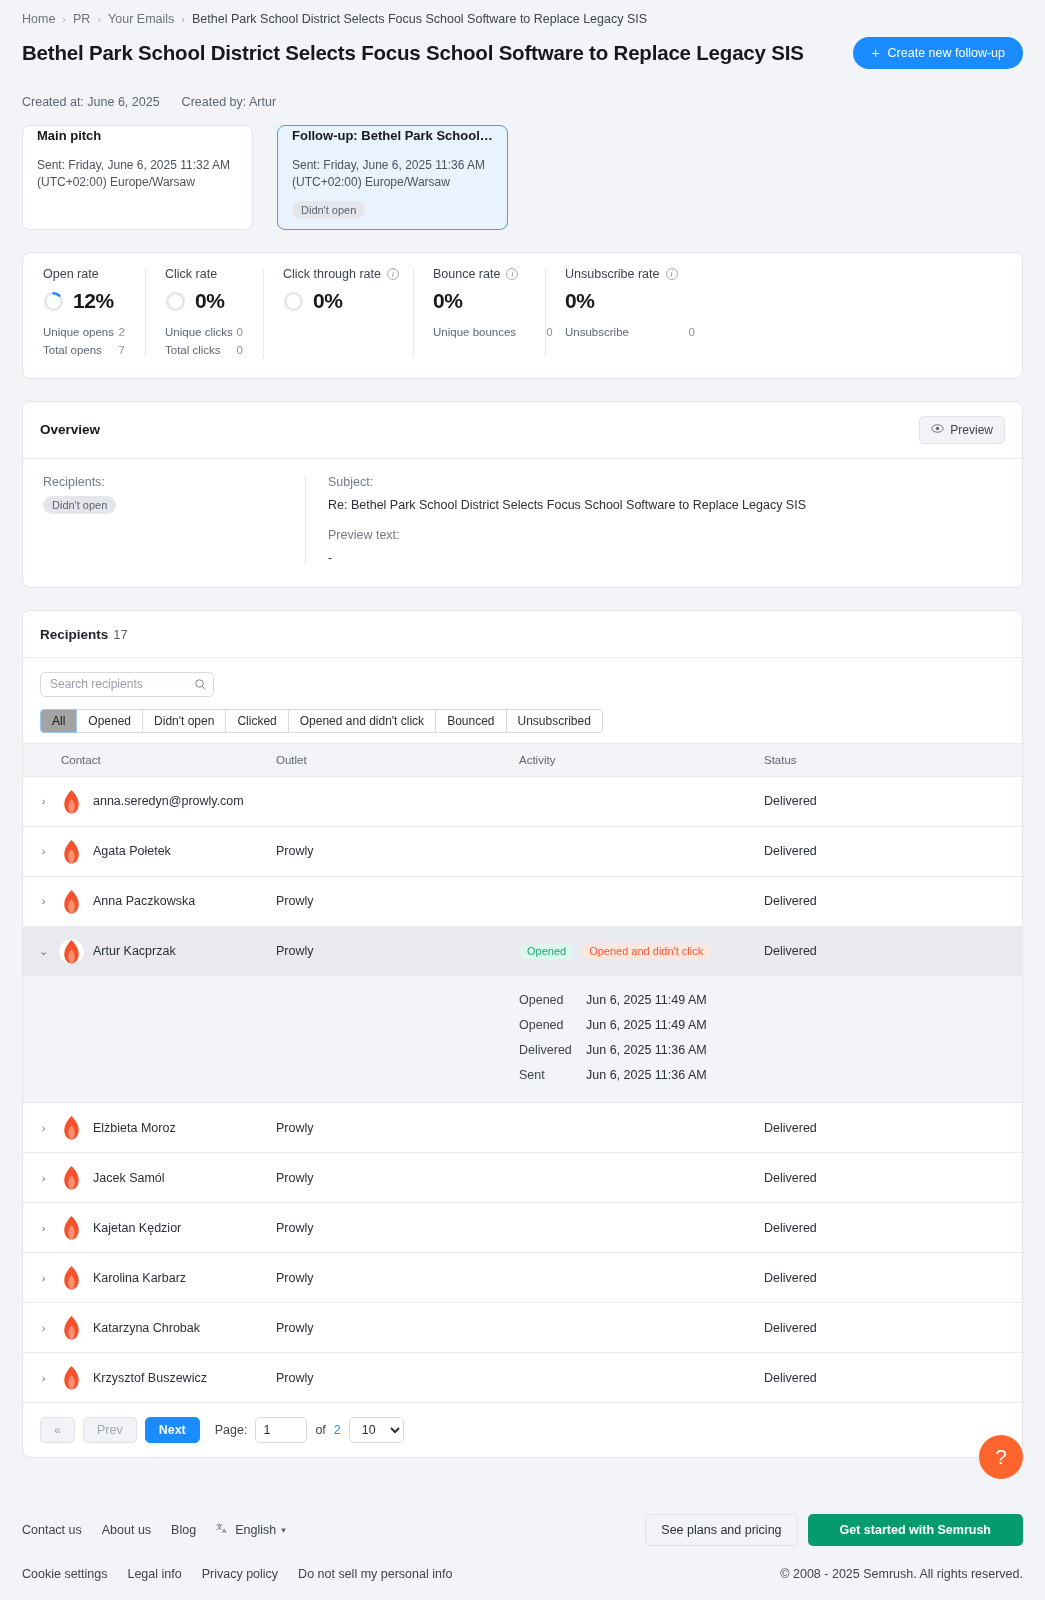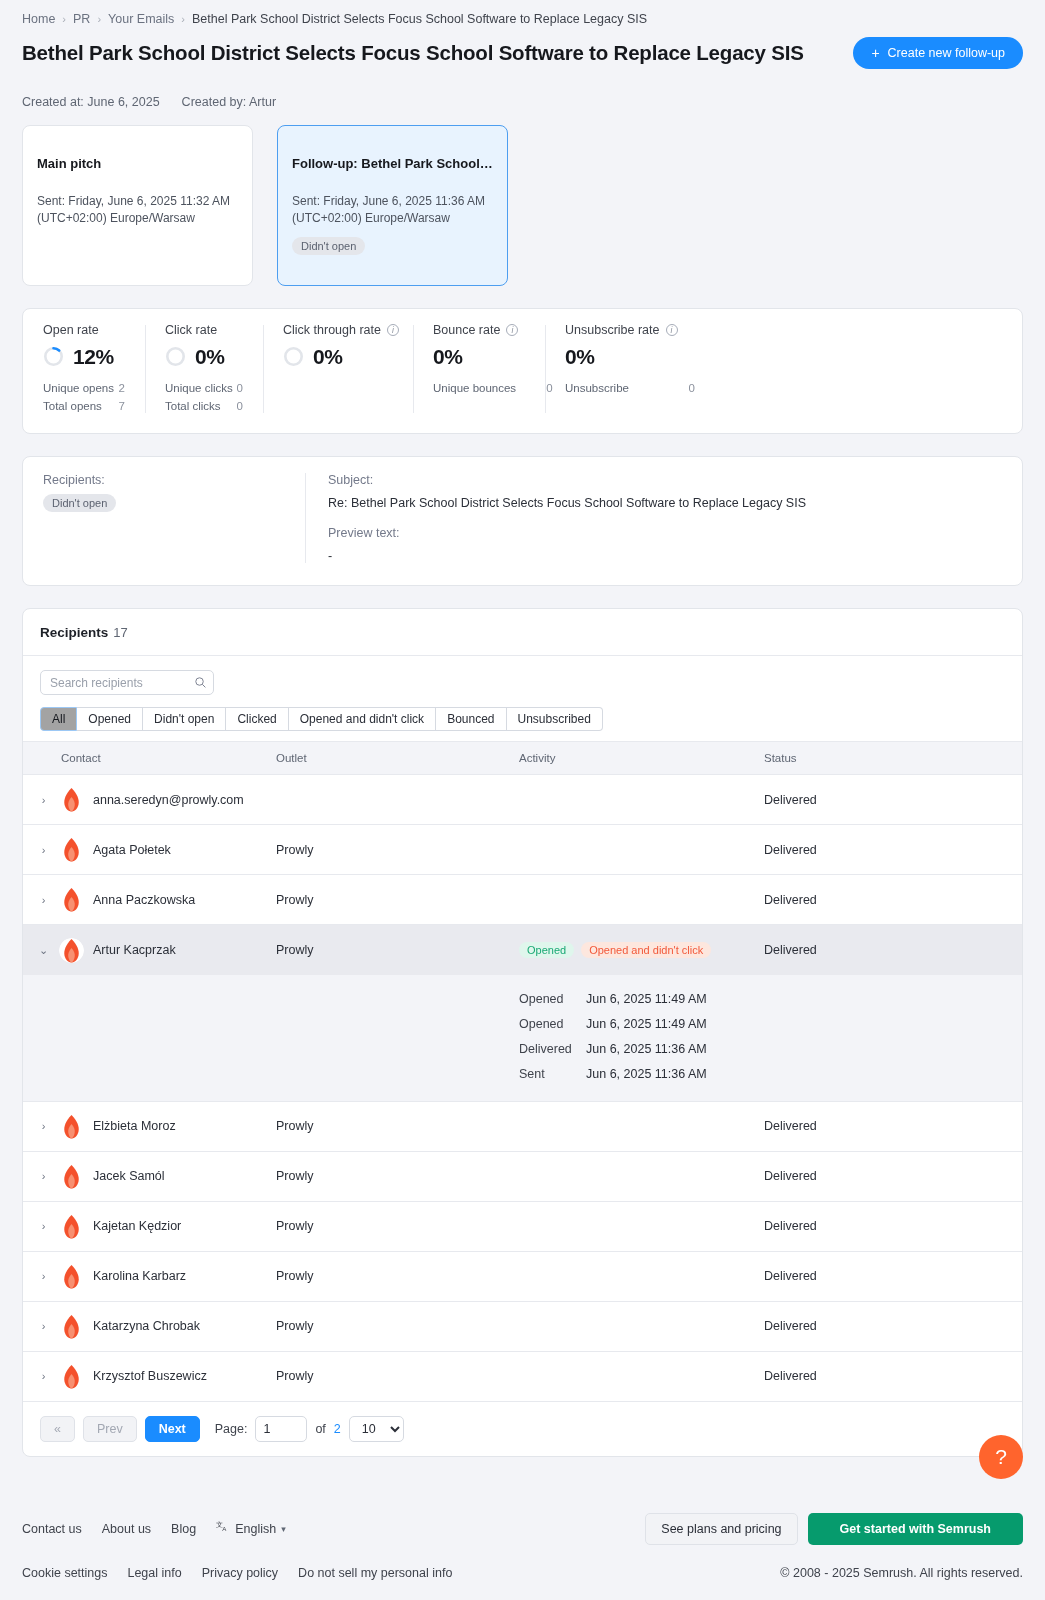--- a/index.html
+++ b/index.html
@@ -26,25 +26,25 @@
     padding: 9px 18px; display: inline-flex; align-items: center; gap: 8px; cursor: pointer;
     white-space: nowrap;
   }
   .btn-primary .plus { font-size: 14px; line-height: 1; font-weight: 400; }
   .meta-row { margin-top: 26px; font-size: 12.5px; color: #5f6673; display: flex; gap: 22px; }
 
   
   .pitch-cards { display: flex; gap: 24px; padding: 16px 22px 0 22px; }
   .pitch-card {
     width: 231px; min-height: 105px; background: #fff; border: 1px solid #e2e5ea;
-    border-radius: 8px; padding: 30px 14px;
+    border-radius: 8px; padding: 2px 14px;
   }
   .pitch-card.active { background: #e8f3fe; border: 1.5px solid #4d9ef0; }
   .pitch-card .pc-title { font-size: 13px; font-weight: 700; color: #16181d; white-space: nowrap; overflow: hidden; text-overflow: ellipsis; }
-  .pitch-card .pc-sent { font-size: 12px; color: #4d535e; line-height: 1.45; margin-top: 22px; }
+  .pitch-card .pc-sent { font-size: 12px; color: #4d535e; line-height: 1.45; margin-top: 14px; }
   .chip {
     display: inline-block; margin-top: 9px; background: #e4e6eb; color: #5c6270;
     font-size: 11px; border-radius: 11px; padding: 3px 9px;
   }
 
   
   .card {
     background: #fff; border: 1px solid #e2e5ea; border-radius: 8px;
     margin: 22px 22px 0 22px;
   }
@@ -304,20 +304,32 @@
             <div class="srow">
               <span>Unsubscribe</span>
               <span class="sv">0</span>
             </div>
           </div>
         </div>
       </div>
   </div>
 
   <div class="card">
+    <div class="card-head">
+      <h2>Overview</h2>
+      <button class="btn-ghost">
+        <span>
+          <svg width="13" height="13" viewBox="0 0 16 16" fill="none">
+            <ellipse cx="8" cy="8" rx="7" ry="4.6" stroke="#5f6673" stroke-width="1.1"></ellipse>
+            <circle cx="8" cy="8" r="2.1" fill="#5f6673"></circle>
+          </svg>
+        </span>
+        <span>Preview</span>
+      </button>
+    </div>
     <div class="overview-body">
       <div class="ov-left">
         <div class="ov-label">Recipients:</div>
         <span class="chip" style="margin-top:7px">Didn't open</span>
       </div>
       <div class="ov-right">
         <div class="ov-label">Subject:</div>
         <div class="ov-text">Re: Bethel Park School District Selects Focus School Software to Replace Legacy SIS</div>
         <div class="ov-label ov-gap">Preview text:</div>
         <div class="ov-text">-</div>

